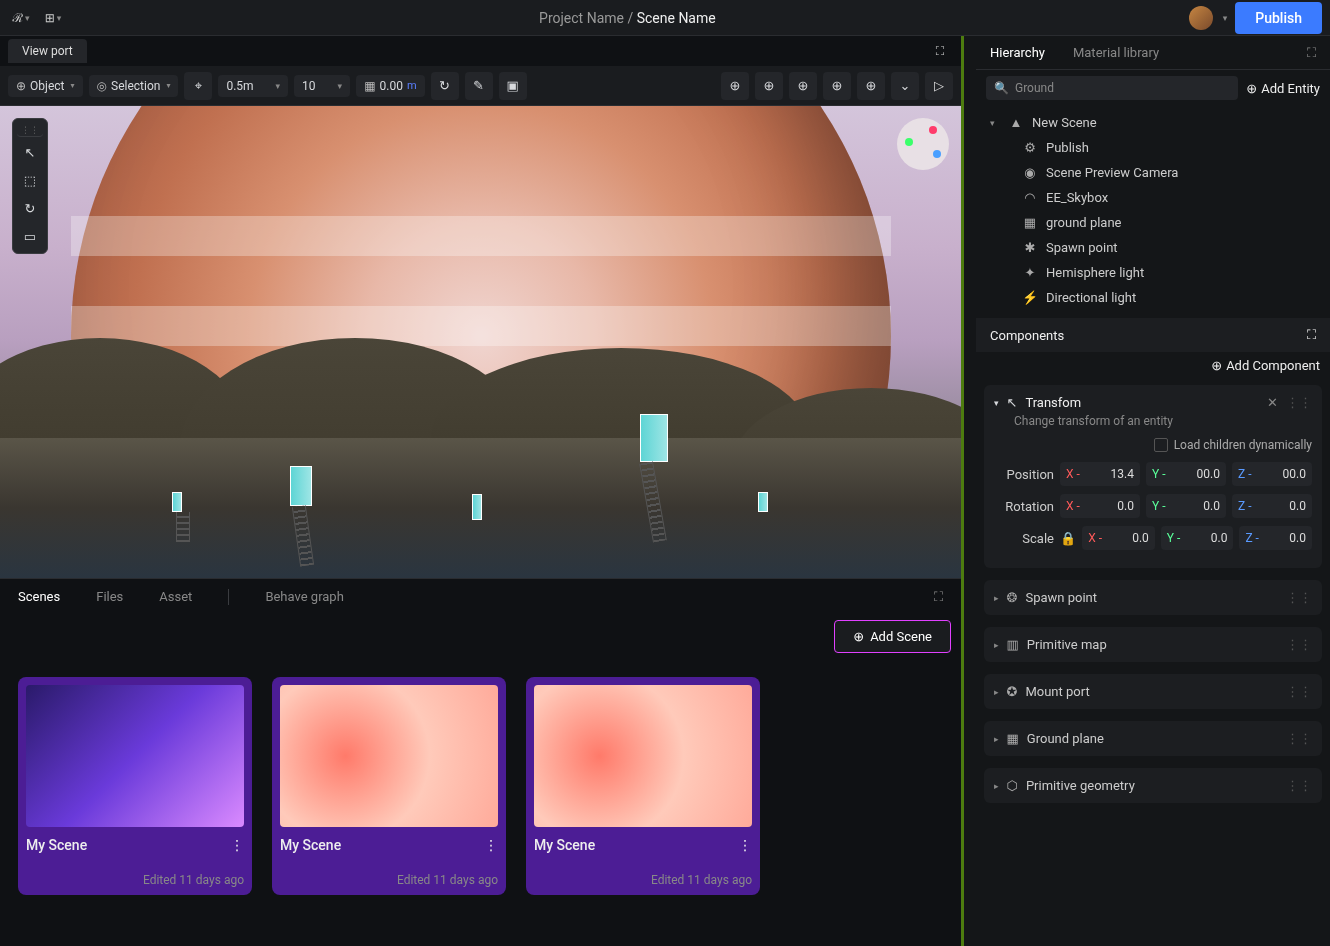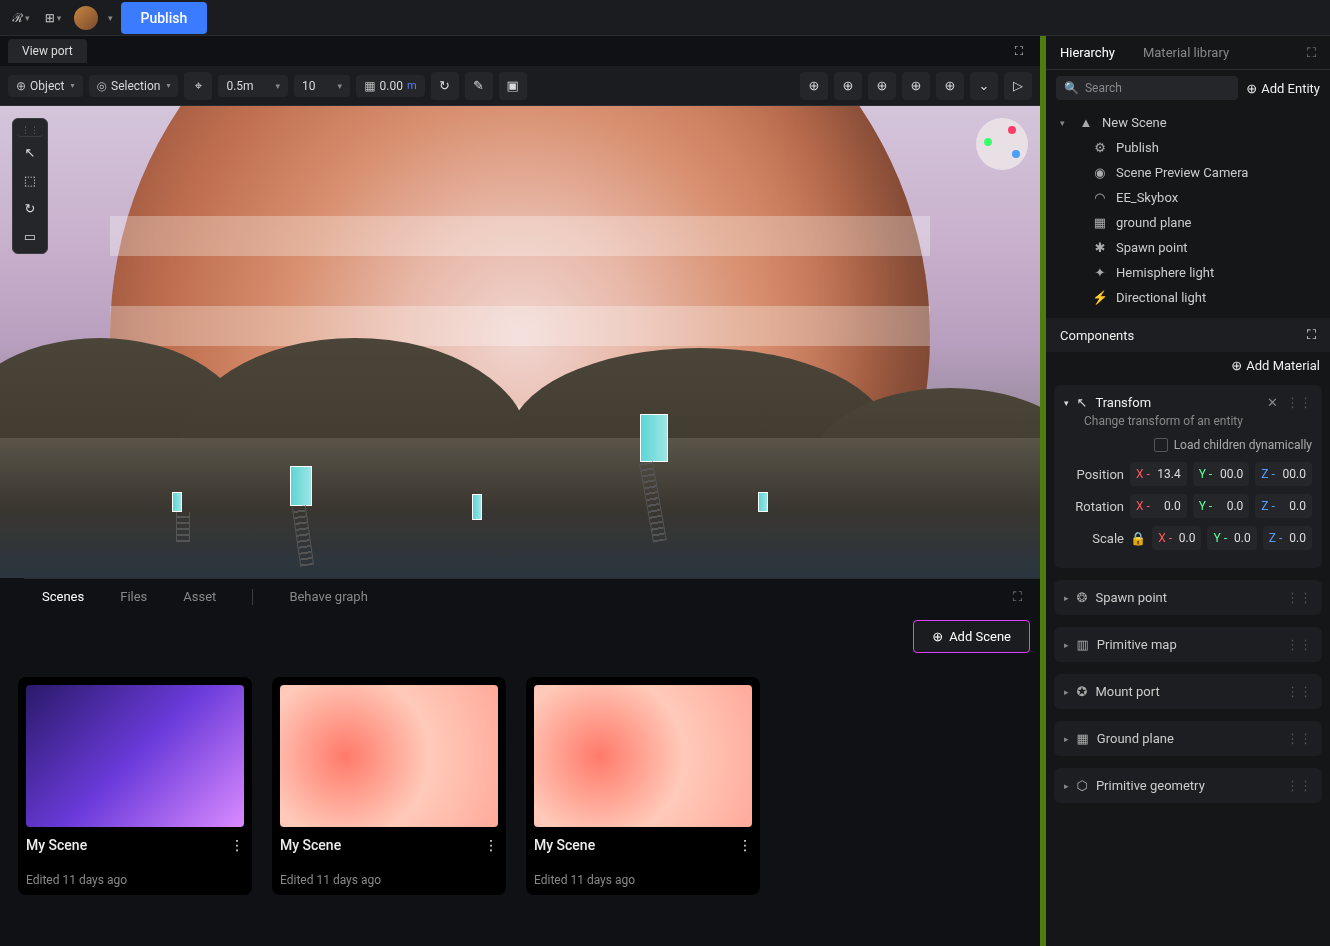--- a/index.html
+++ b/index.html
@@ -31,21 +31,21 @@
 .icon-btn.sm{background:transparent;}
 .chev{font-size:9px;color:#888;margin-left:2px;}
 .topbar-center{flex:1;text-align:center;font-size:14px;color:#999;}
 .topbar-center .scene{color:#eee;}
 .topbar-right{display:flex;align-items:center;gap:8px;}
 .avatar{width:24px;height:24px;border-radius:50%;background:linear-gradient(135deg,#c68642,#7a4a2b);}
 .publish-btn{background:#3b7bff;color:#fff;padding:8px 20px;border-radius:4px;font-weight:500;cursor:pointer;font-size:14px;}
 
 .main-row{display:flex;flex:1;min-height:0;}
 .left-main{flex:1;display:flex;flex-direction:column;min-width:0;}
-.right-panel{width:290px;background:#141618;border-left:6px solid #4d7c0f;display:flex;flex-direction:column;overflow-y:auto;}
+.right-panel{width:369px;background:#141618;border-left:3px solid #4d7c0f;display:flex;flex-direction:column;overflow-y:auto;padding-left:12px;}
 
 .viewport-tabs{height:30px;display:flex;align-items:center;padding:0 8px;gap:4px;}
 .vp-tab{background:#24262a;padding:5px 14px;border-radius:4px 4px 0 0;font-size:12px;color:#ddd;}
 .vp-expand{margin-left:auto;}
 
 .toolbar{height:40px;background:#1a1c1f;display:flex;align-items:center;padding:0 8px;gap:6px;border-bottom:1px solid #2a2c30;}
 .tb-group{display:flex;align-items:center;gap:4px;background:#24262a;border-radius:4px;padding:4px 8px;font-size:12px;}
 .tb-group .ic{font-size:12px;color:#bbb;}
 .tb-group .chev{font-size:8px;}
 .tb-btn{width:28px;height:28px;display:flex;align-items:center;justify-content:center;background:#24262a;border-radius:4px;}
@@ -72,31 +72,31 @@
 .d4{top:386px;left:172px;width:10px;height:20px;} .l4{top:406px;left:176px;height:30px;}
 .d5{top:386px;left:758px;width:10px;height:20px;}
 .side-tools{position:absolute;top:12px;left:12px;background:#24262a;border-radius:6px;padding:4px;display:flex;flex-direction:column;gap:2px;border:1px solid #3a3c40;}
 .side-tools .st{width:26px;height:26px;display:flex;align-items:center;justify-content:center;border-radius:4px;cursor:pointer;}
 .side-tools .st.grip{border-bottom:1px solid #3a3c40;font-size:9px;color:#666;height:14px;}
 .nav-ball{position:absolute;top:12px;right:12px;width:52px;height:52px;border-radius:50%;background:#e8e0e5;display:flex;align-items:center;justify-content:center;}
 .nav-ball::before{content:"";width:8px;height:8px;background:#ff3b6b;border-radius:50%;position:absolute;top:8px;right:12px;}
 .nav-ball::after{content:"";width:8px;height:8px;background:#4a9fff;border-radius:50%;position:absolute;bottom:12px;right:8px;}
 .nav-dot-g{position:absolute;width:8px;height:8px;background:#3bff6b;border-radius:50%;top:20px;left:8px;}
 
-.bottom-tabs{height:36px;display:flex;align-items:center;padding:0 18px;gap:36px;border-top:1px solid #2a2c30;font-size:13px;color:#888;margin-left:24px;}
+.bottom-tabs{height:36px;display:flex;align-items:center;padding:0 18px;gap:36px;border-top:1px solid #2a2c30;font-size:13px;color:#888;}
 .bottom-tabs .bt{cursor:pointer;padding:8px 0;}
 .bottom-tabs .bt.active{color:#fff;}
 .bottom-tabs .divider{width:1px;height:16px;background:#3a3c40;}
 .bottom-tabs .bexpand{margin-left:auto;}
 
 .scene-bar{display:flex;justify-content:flex-end;padding:6px 10px;}
 .add-scene-btn{border:1.5px solid #e040ff;color:#fff;padding:8px 18px;border-radius:4px;display:flex;align-items:center;gap:6px;background:#1a1c1f;}
 
 .scene-grid{display:flex;gap:20px;padding:18px;}
-.scene-card{width:234px;background:#000000;border-radius:8px;padding:8px;}
+.scene-card{width:234px;background:#4c1d95;border-radius:8px;padding:8px;text-align:right;}
 .scene-thumb{width:100%;height:142px;border-radius:4px;margin-bottom:10px;}
 .thumb-1{background:linear-gradient(135deg,#2a1a6a 0%,#6a3ada 50%,#da8aff 100%);}
 .thumb-2,.thumb-3{background:radial-gradient(circle at 30% 50%,#ff7a6a,#ffcaba,#ffaa9a);}
 .scene-title{font-weight:500;color:#eee;font-size:14px;display:flex;justify-content:space-between;align-items:center;}
 .scene-date{font-size:12px;color:#888;margin-top:20px;}
 
 
 .rp-tabs{height:34px;display:flex;align-items:center;gap:28px;padding:0 14px;color:#888;border-bottom:1px solid #2a2c30;}
 .rp-tabs .rt{cursor:pointer;font-size:13px;}
 .rp-tabs .rt.active{color:#fff;}
@@ -145,20 +145,25 @@
   <div class="topbar-left">
     <div class="icon-btn sm">
         <span>ℛ</span>
         <span class="chev">▾</span>
       </div>
     <div class="icon-btn sm">
         <span>⊞</span>
         <span class="chev">▾</span>
       </div>
   </div>
+  <div class="topbar-center">
+    <span>Project Name</span>
+    <span> / </span>
+    <span class="scene">Scene Name</span>
+  </div>
   <div class="topbar-right">
     <div class="avatar"></div>
     <span class="chev">▾</span>
     <div class="publish-btn">Publish</div>
   </div>
 </div>
 
 <div class="main-row">
   <div class="left-main">
 
@@ -280,21 +285,21 @@
 
   <div class="right-panel">
     <div class="rp-tabs">
       <span class="rt active">Hierarchy</span>
       <span class="rt">Material library</span>
       <span class="rexpand">⛶</span>
     </div>
     <div class="rp-search-row">
       <div class="rp-search">
         <span>🔍</span>
-        <span>Search</span>
+        <span>Ground</span>
       </div>
       <div class="add-entity-btn">
         <span>⊕</span>
         <span>Add Entity</span>
       </div>
     </div>
     <div class="tree">
       <div class="tree-row">
         <span class="tchev">▾</span>
           <span class="tic">▲</span>
@@ -339,21 +344,21 @@
       </div>
     </div>
 
     <div class="comp-header">
       <span>Components</span>
       <span class="cexpand">⛶</span>
     </div>
     <div class="add-comp-row">
       <div class="add-comp-btn">
         <span>⊕</span>
-        <span>Add Material</span>
+        <span>Add Component</span>
       </div>
     </div>
 
     <div class="comp">
       <div class="comp-title-row">
         <span class="chev2">▾</span>
         <span>↖</span>
         <span class="comp-title">Transfom</span>
         <span class="comp-close">✕</span>
         <span class="comp-drag">⋮⋮</span>

